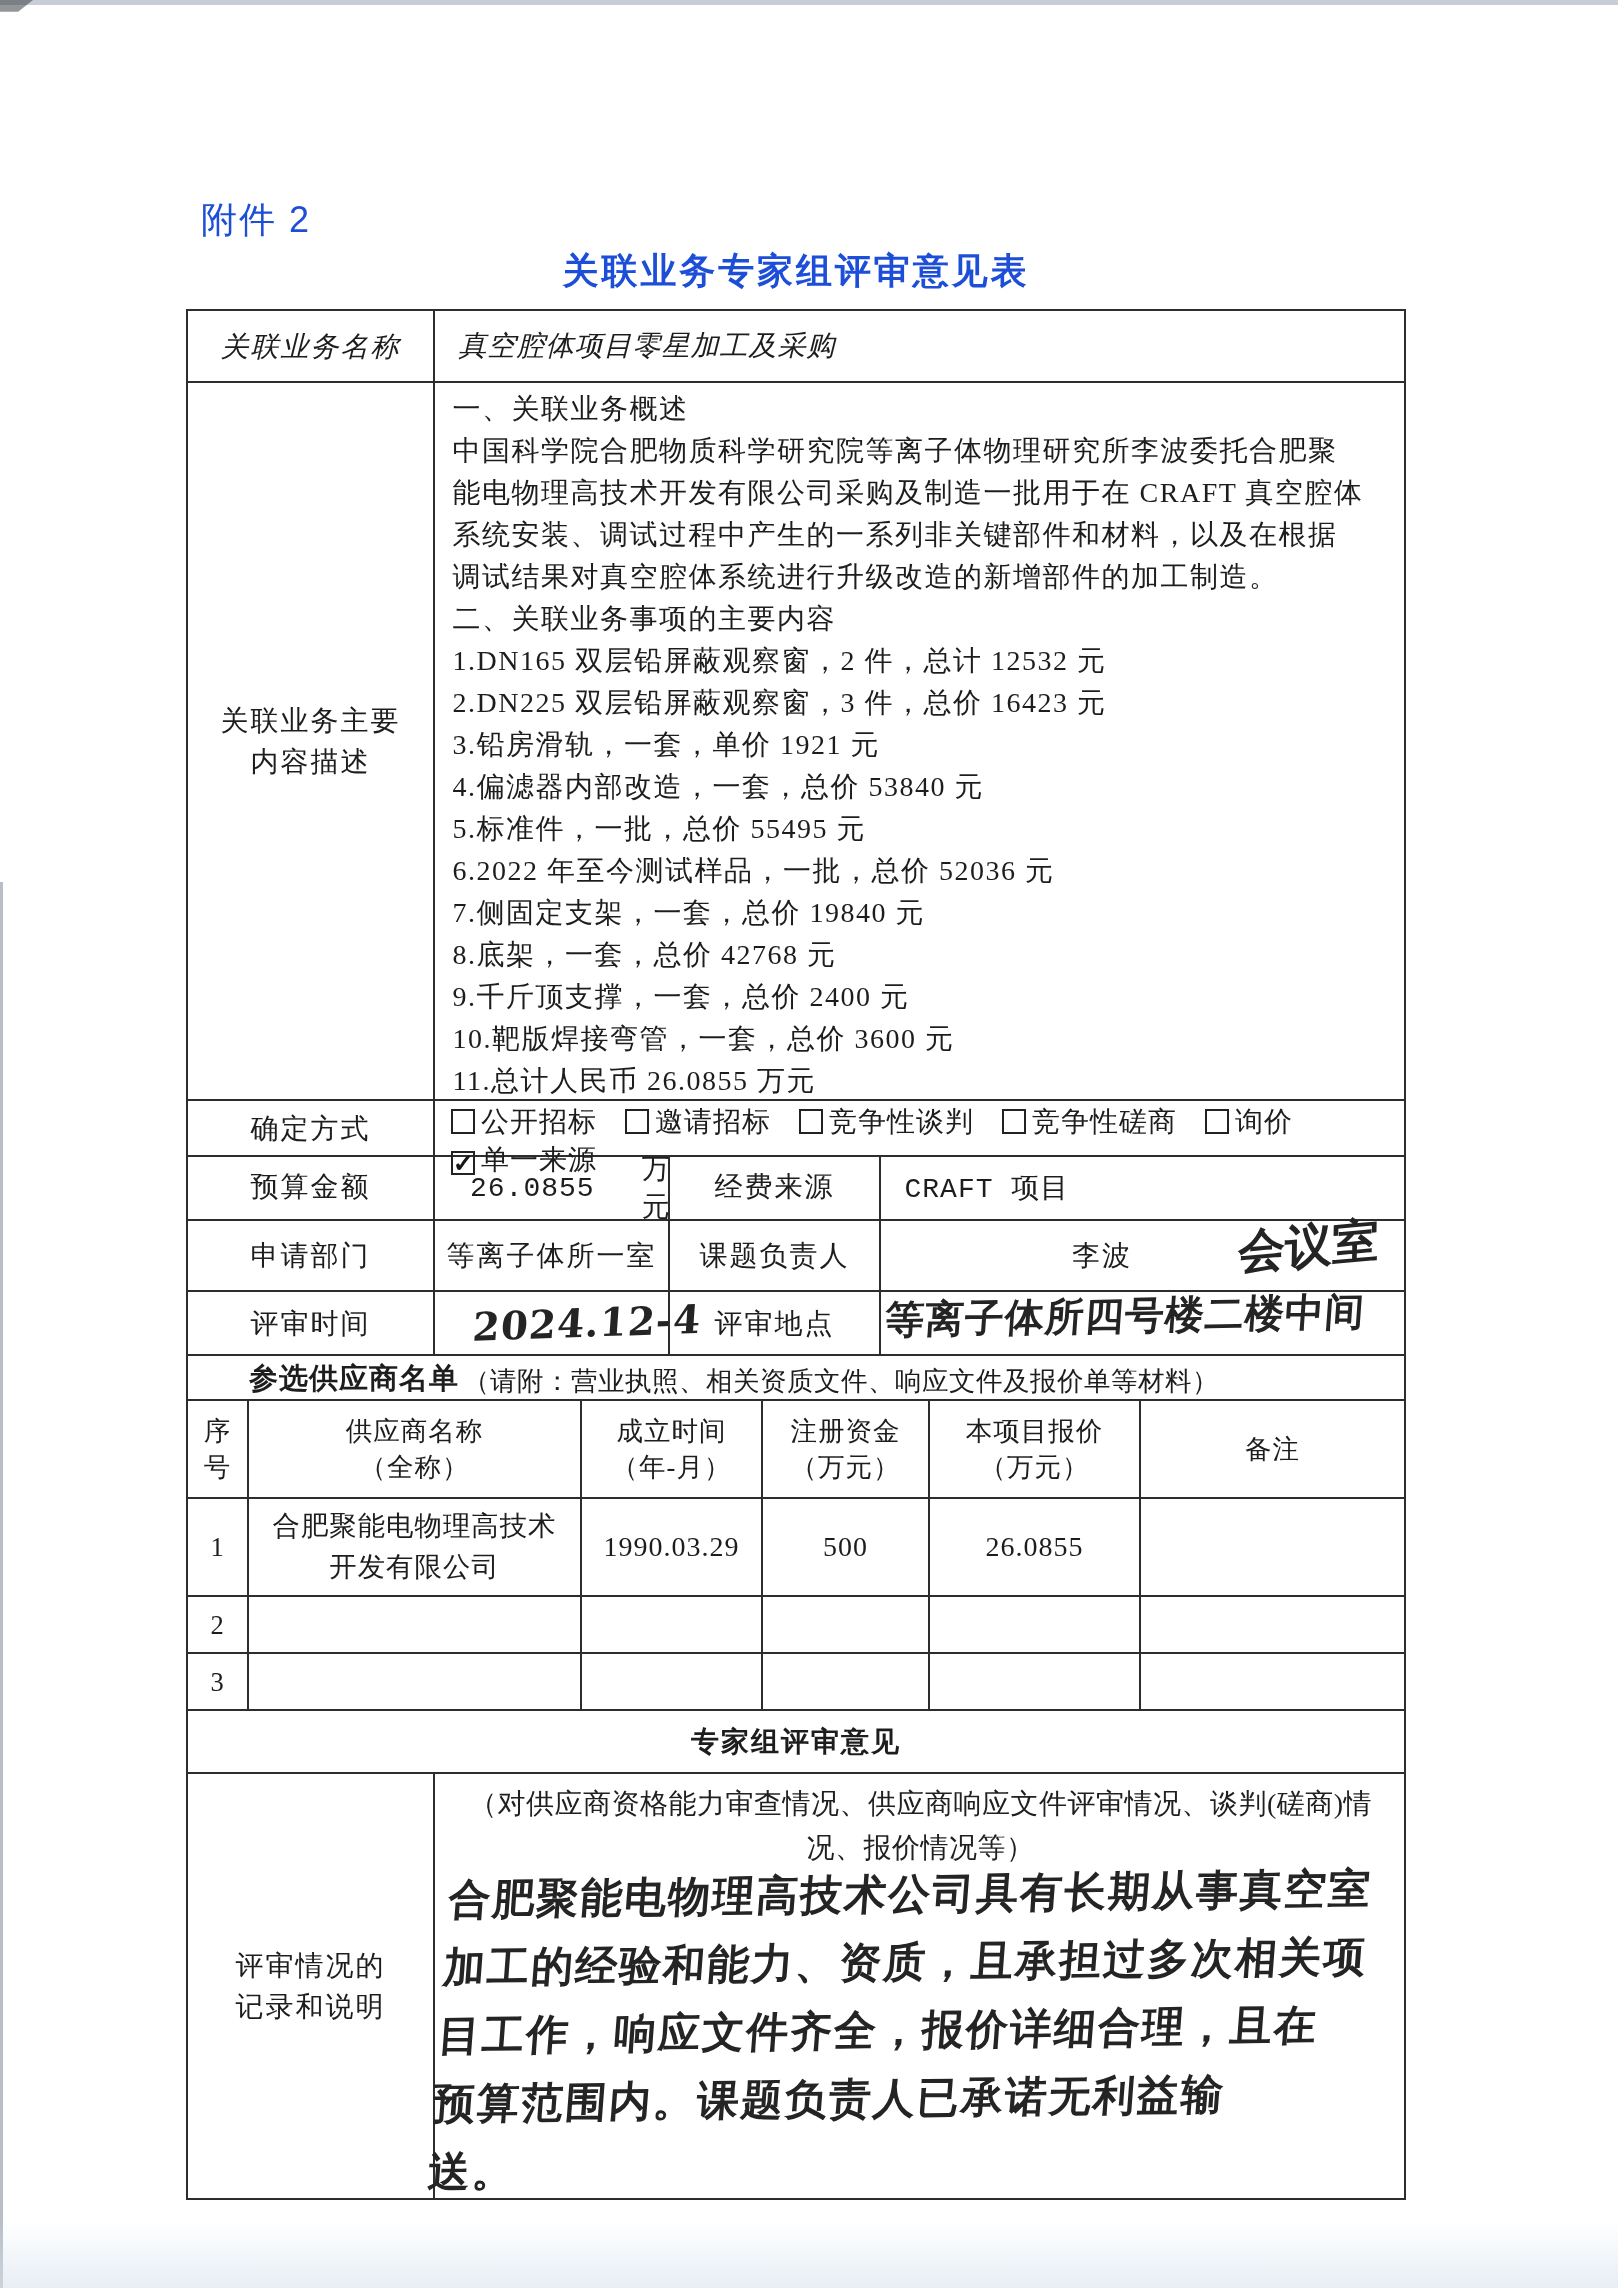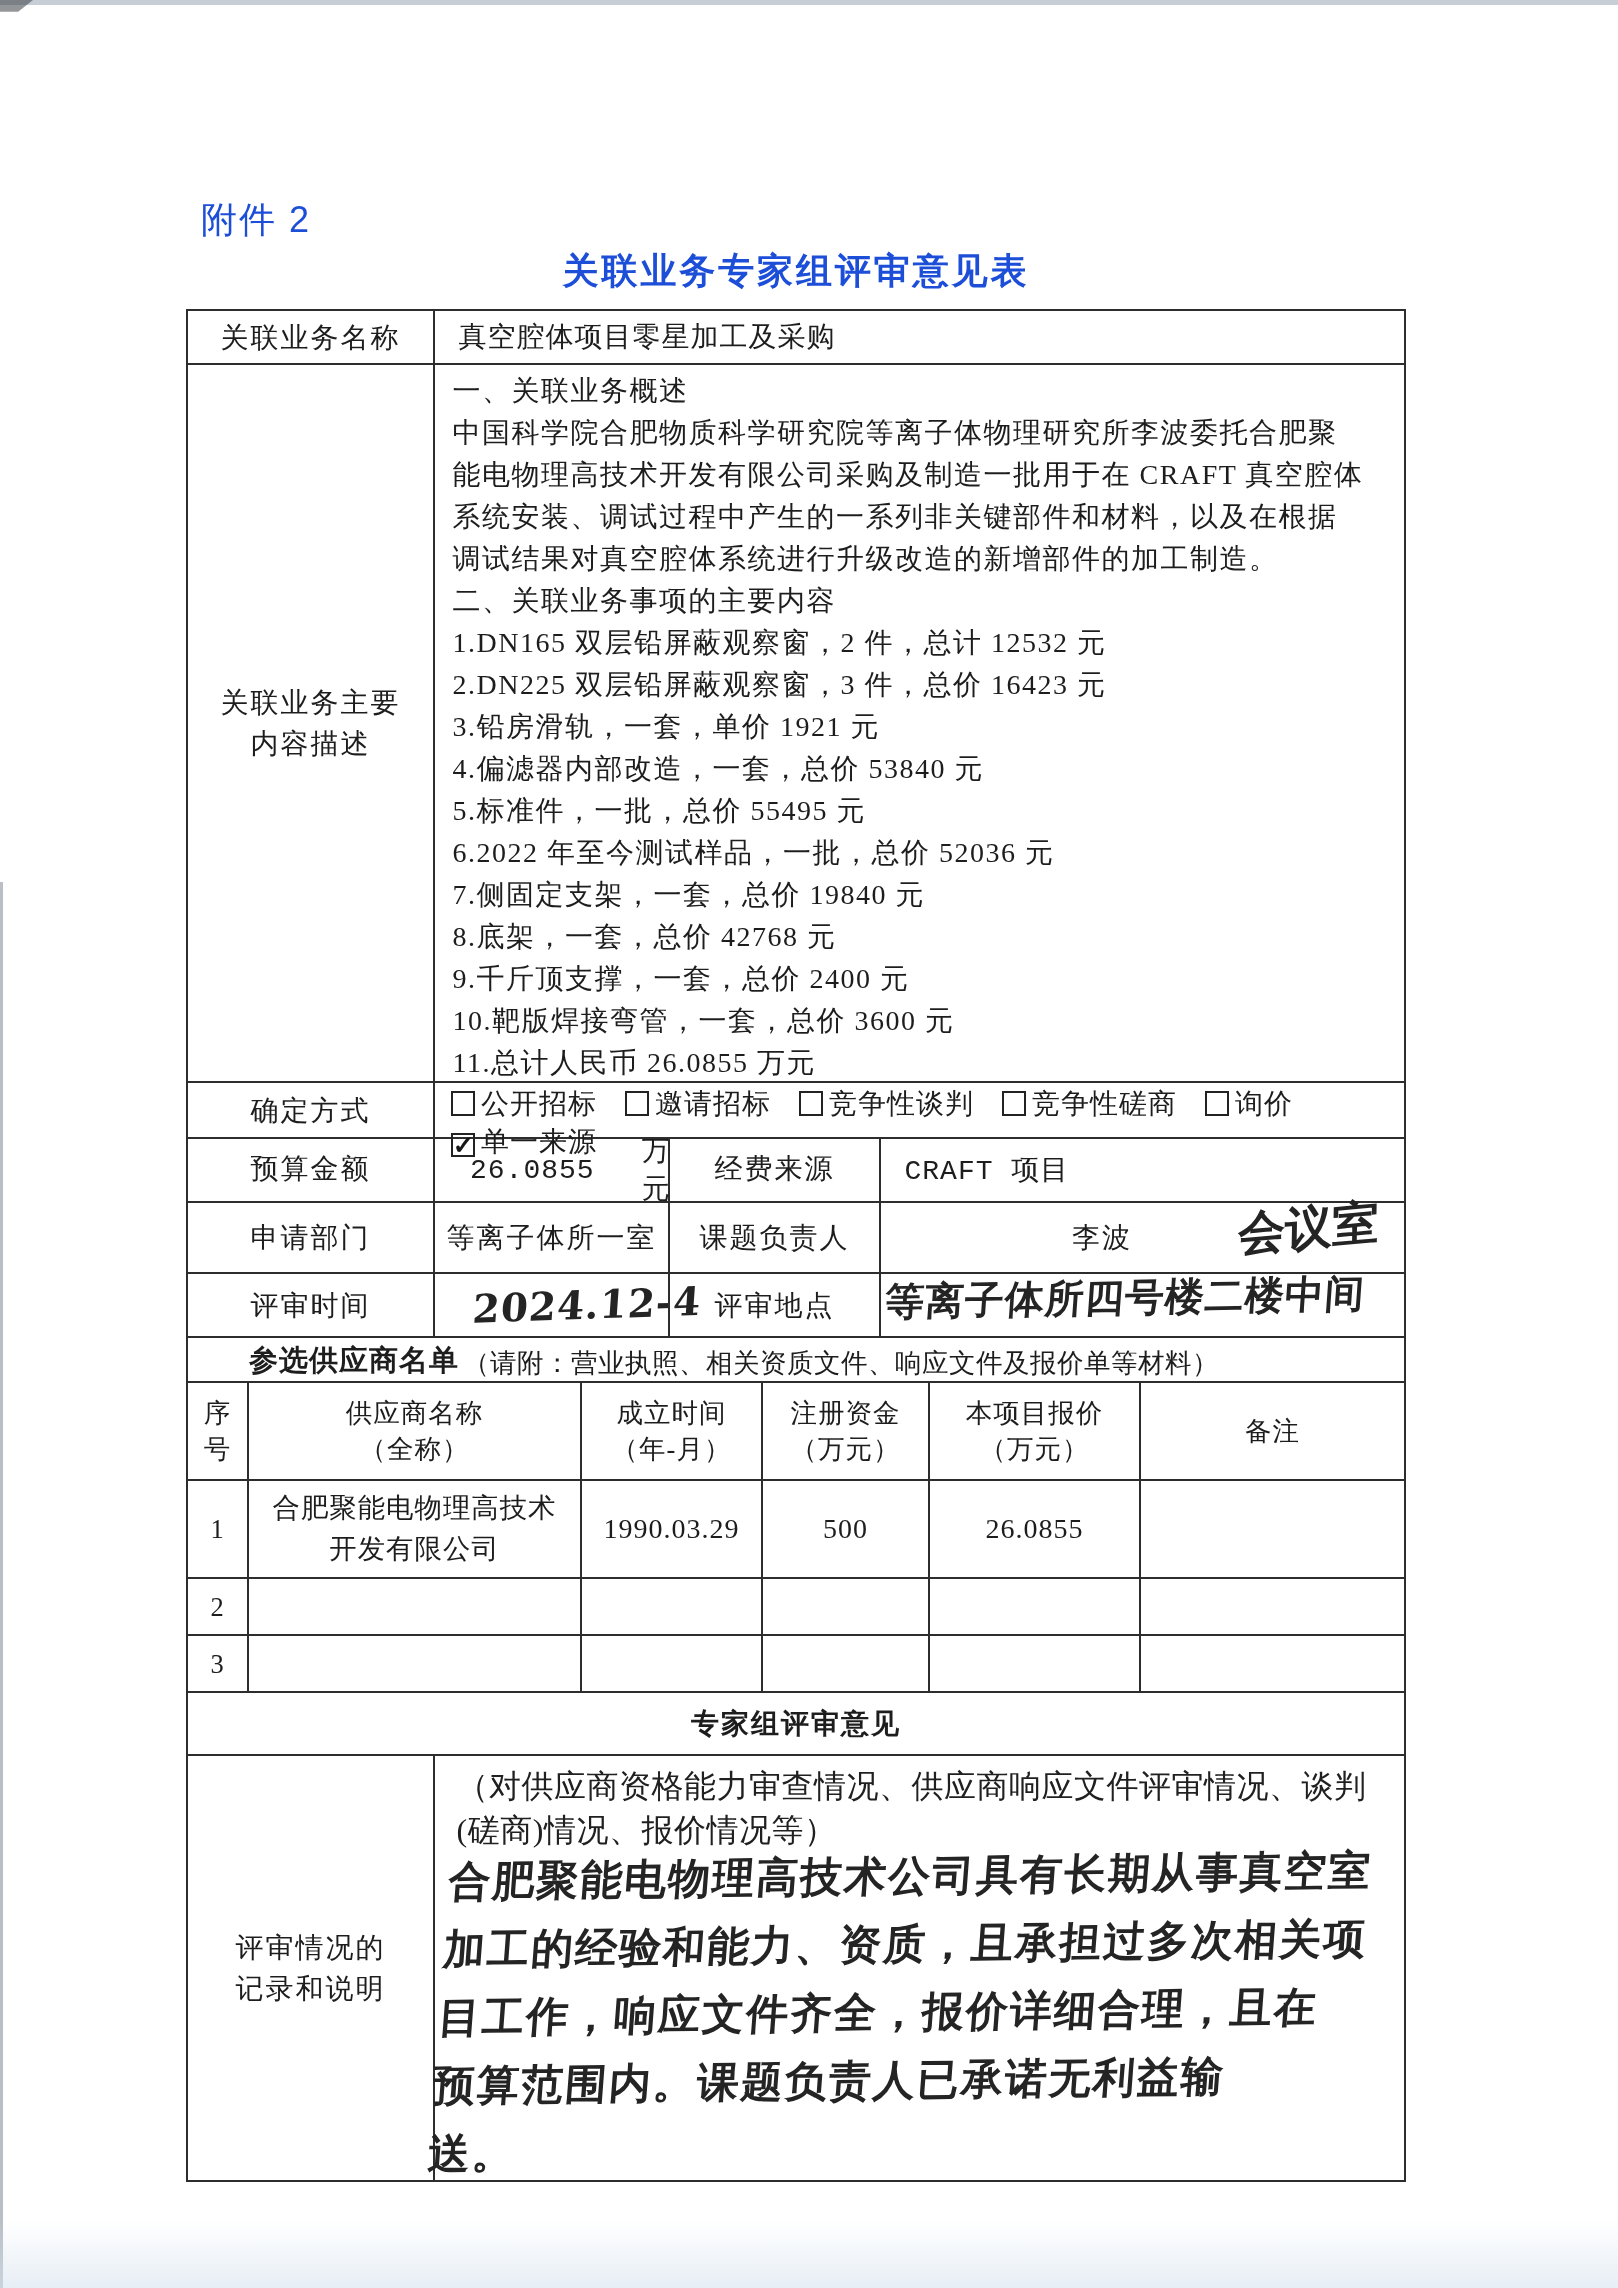--- a/index.html
+++ b/index.html
@@ -34,21 +34,21 @@
 
   .lbl { display:flex; align-items:center; justify-content:center; text-align:center;
     font-size:28px; letter-spacing:2px; white-space:pre-line; line-height:41px; }
   .val { display:flex; align-items:center; font-size:28px; letter-spacing:1px; padding-left:23.5px; }
 
   .c-label { width:245px; flex:0 0 245px; }
   .c-rest  { flex:1; }
   .c-b2 { width:235px; flex:0 0 235px; }
   .c-b3 { width:211px; flex:0 0 211px; }
 
-  .h-70 { height:52px; } .h-733 { height:718px; } .h-80 { height:56px; }
+  .h-70 { height:70px;font-style:italic; } .h-733 { height:718px; } .h-80 { height:56px; }
   .h-64 { height:64px;font-family:Liberation Mono, monospace; } .h-68 { height:71px; } .h-65 { height:64px; }
   .h-46 { height:45px; } .h-100 { height:98px; } .h-58 { height:57px; }
   .h-48 { height:63px; } .h-435 { height:426px; }
 
   .content-lines { padding:4.9px 17.6px 0 17.6px; }
   .content-lines div { font-size:28px; line-height:42px; letter-spacing:1.5px; white-space:nowrap; }
 
   .method-cell { padding:2px 15.7px 0 15.7px; font-size:28px; line-height:38px; letter-spacing:1px; }
   .opt { margin-right:19.6px; white-space:nowrap; }
   .cbx { display:inline-block; width:24.5px; height:24.5px; border:2.5px solid #222;
@@ -68,21 +68,21 @@
   .c-s4 { width:167px; flex:0 0 167px; }
   .c-s5 { width:211px; flex:0 0 211px; }
   .c-s6 { flex:1; }
   .sup-c { display:flex; align-items:center; justify-content:center; text-align:center;
     font-size:26.5px; line-height:36px; white-space:pre-line; letter-spacing:1px; }
 
   .expert-title { justify-content:center; padding-left:0; font-family:"Liberation Sans",sans-serif;
     font-weight:700; font-size:28px; letter-spacing:2px; }
 
   .expert-content { padding:7.8px 19.6px 0 21.6px; }
-  .expert-note { font-size:32px; line-height:44px; letter-spacing:0.5px; color:#202020; }
+  .expert-note { font-size:28px; line-height:44px; letter-spacing:0.5px; color:#202020;text-align:center; }
 
   .hw { font-family:"DejaVu Serif",serif; font-weight:700; color:#242424; }
   .hw-review { margin-top:-3.9px; margin-left:-5.9px; font-size:42px; line-height:68px;
     letter-spacing:2px; transform:rotate(-0.7deg) skewX(-5deg); transform-origin:left top; }
   .hw-review div { white-space:nowrap; }
   .hw-leader { position:absolute; right:25.5px; top:-5.9px; font-size:47px;
     transform:rotate(-5deg) skewX(-6deg); white-space:nowrap; z-index:3; }
   .leader-name { position:absolute; left:191px; top:50%; transform:translateY(-50%);
     font-size:28px; letter-spacing:2px; }
   .hw-date { font-size:39px; padding-left:13.7px; transform:rotate(-2deg) skewX(-6deg); white-space:nowrap; }

